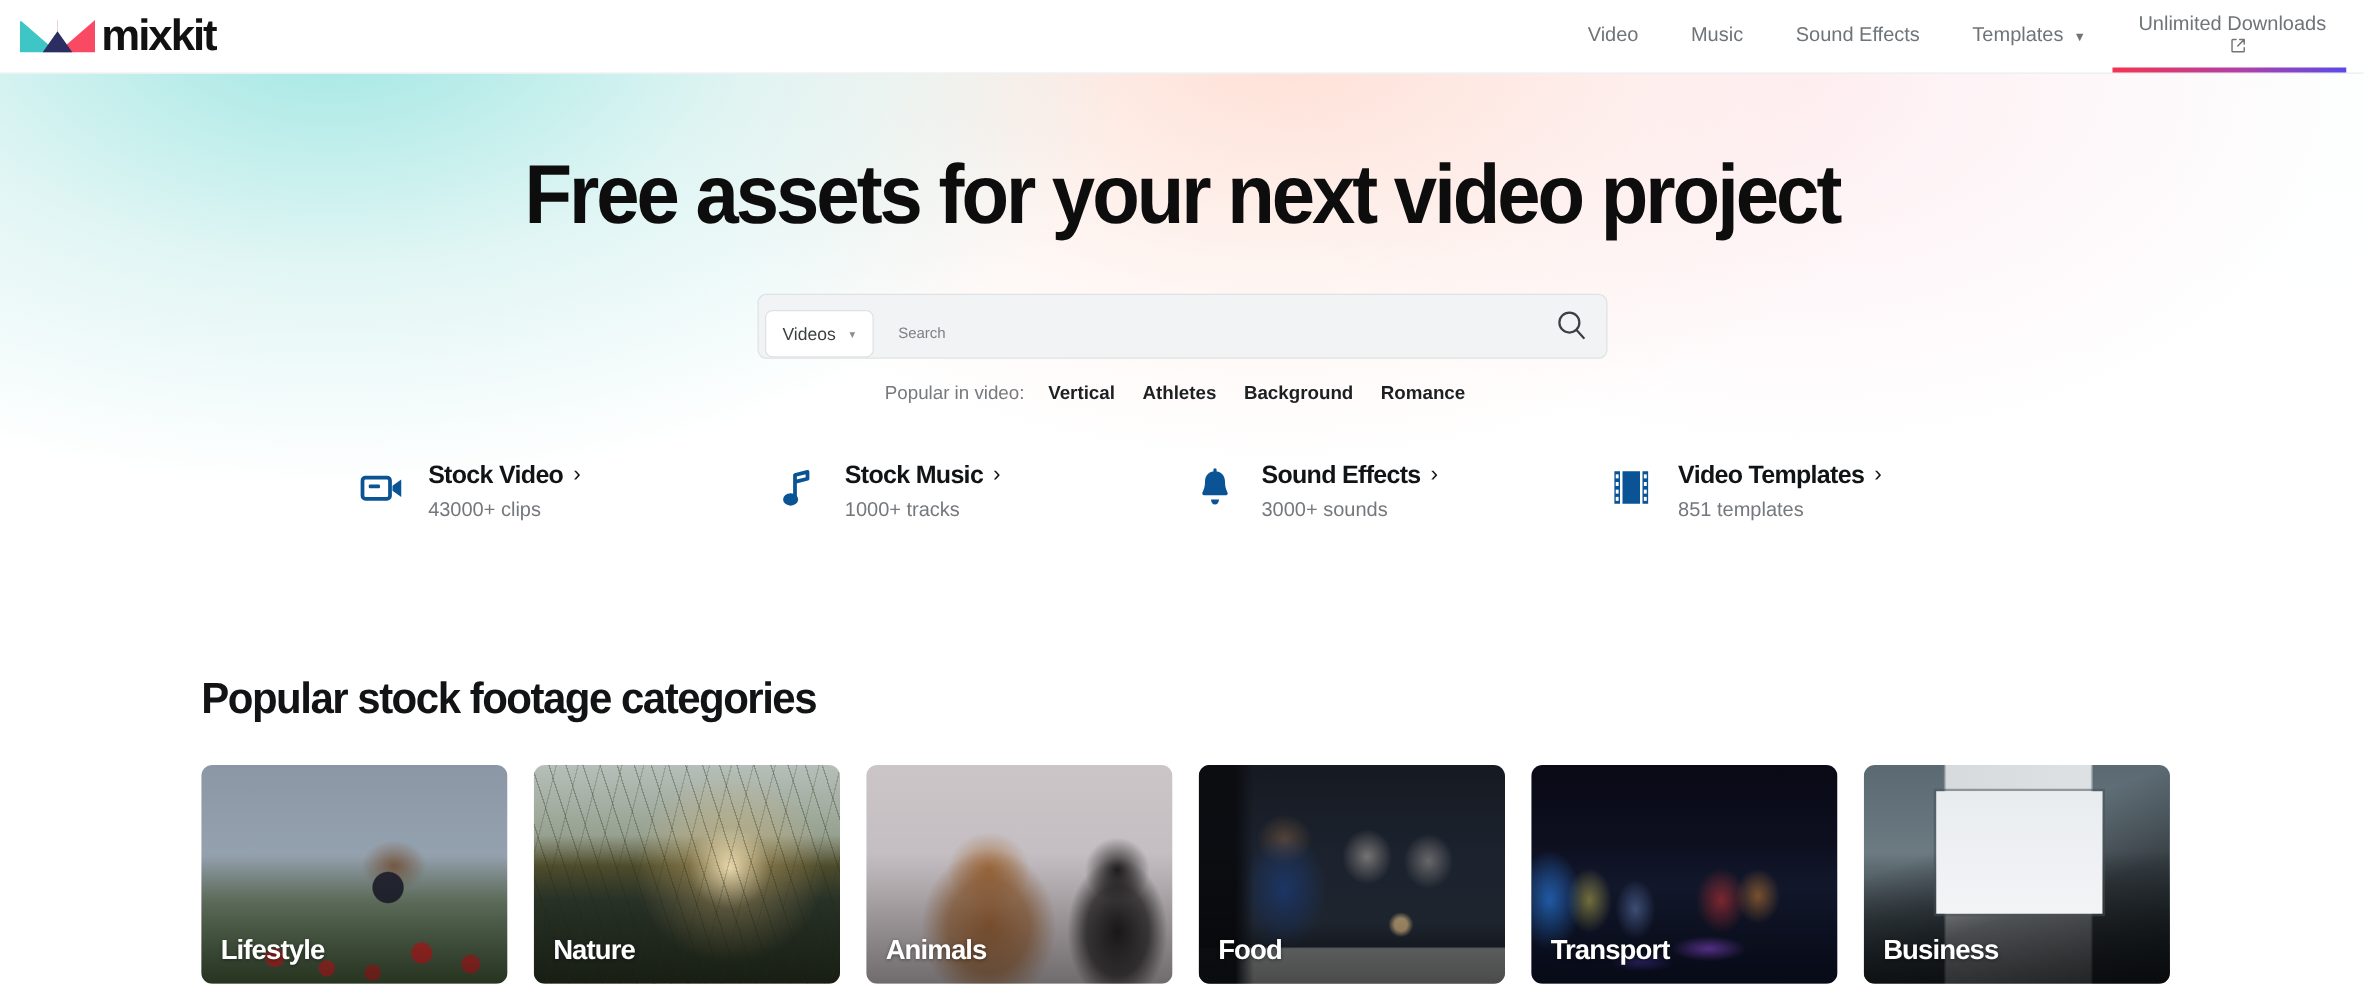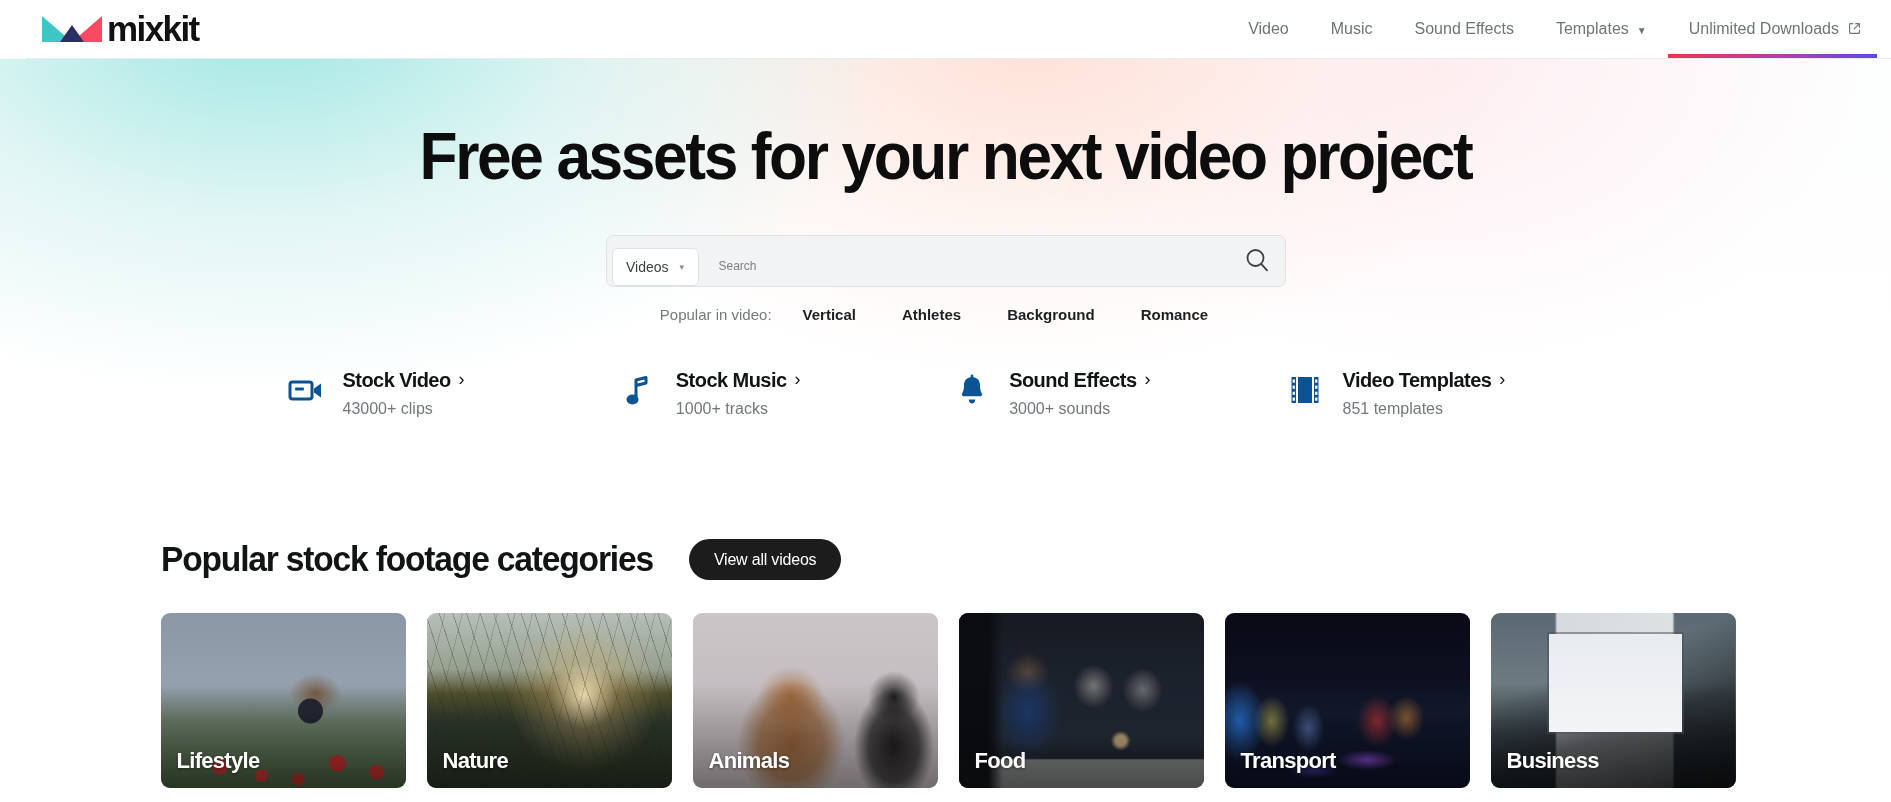--- a/index.html
+++ b/index.html
@@ -17,21 +17,20 @@
 
   
   .header {
     position: relative;
     height: 58px;
     background: #ffffff;
     display: flex;
     align-items: center;
     border-bottom: 1px solid #e9ecee;
     z-index: 20;
-    margin-left: 26px;
   }
   .logo {
     display: flex;
     align-items: center;
     margin-left: 16px;
     height: 38px;
     cursor: pointer;
   }
   .logo-mark {
     position: relative;
@@ -108,20 +107,21 @@
     justify-content: center;
   }
   .nav-item.has-caret .caret {
     font-size: 10px;
     margin-left: 8px;
     position: relative;
     top: 1px;
   }
   .nav-item.unlimited {
     padding-right: 16px;
+    flex-direction: column;
   }
   .nav-item.unlimited .ext-icon {
     margin-left: 9px;
     display: inline-block;
     position: relative;
     top: 1px;
   }
   .nav-underline {
     position: absolute;
     left: 0;
@@ -218,21 +218,21 @@
     font-size: 15px;
     line-height: 1;
   }
   .popular-label {
     color: #76797d;
     margin-right: 8px;
   }
   .popular-tag {
     color: #1d2023;
     font-weight: bold;
-    margin: 0 23px;
+    margin: 0 11px;
     cursor: pointer;
     white-space: nowrap;
   }
 
   
   .shortcuts {
     margin: 46px auto 0;
     width: 1320px;
     display: flex;
     justify-content: space-between;
@@ -277,20 +277,21 @@
     color: #74787c;
   }
 
   
   .section {
     margin: 60px auto 0;
     width: 1570px;
   }
   .section-head {
     display: flex;
+    align-items: center;
     gap: 16px;
   }
   .section-title {
     margin: 0;
     font-size: 35px;
     font-weight: bold;
     color: #111315;
     letter-spacing: -1.25px;
     transform: scaleX(0.96);
     transform-origin: left center;
@@ -586,21 +587,20 @@
       </div>
     </div>
 
   </div>
 </div>
 
 <div class="section">
 
   <div class="section-head">
     <h2 class="section-title">Popular stock footage categories</h2>
-    <button class="view-all-btn">View all videos</button>
   </div>
 
   <div class="cards">
 
     <div class="card">
       <div class="card-img art-lifestyle"></div>
       <div class="card-shade"></div>
       <div class="card-label">Lifestyle</div>
     </div>
 

